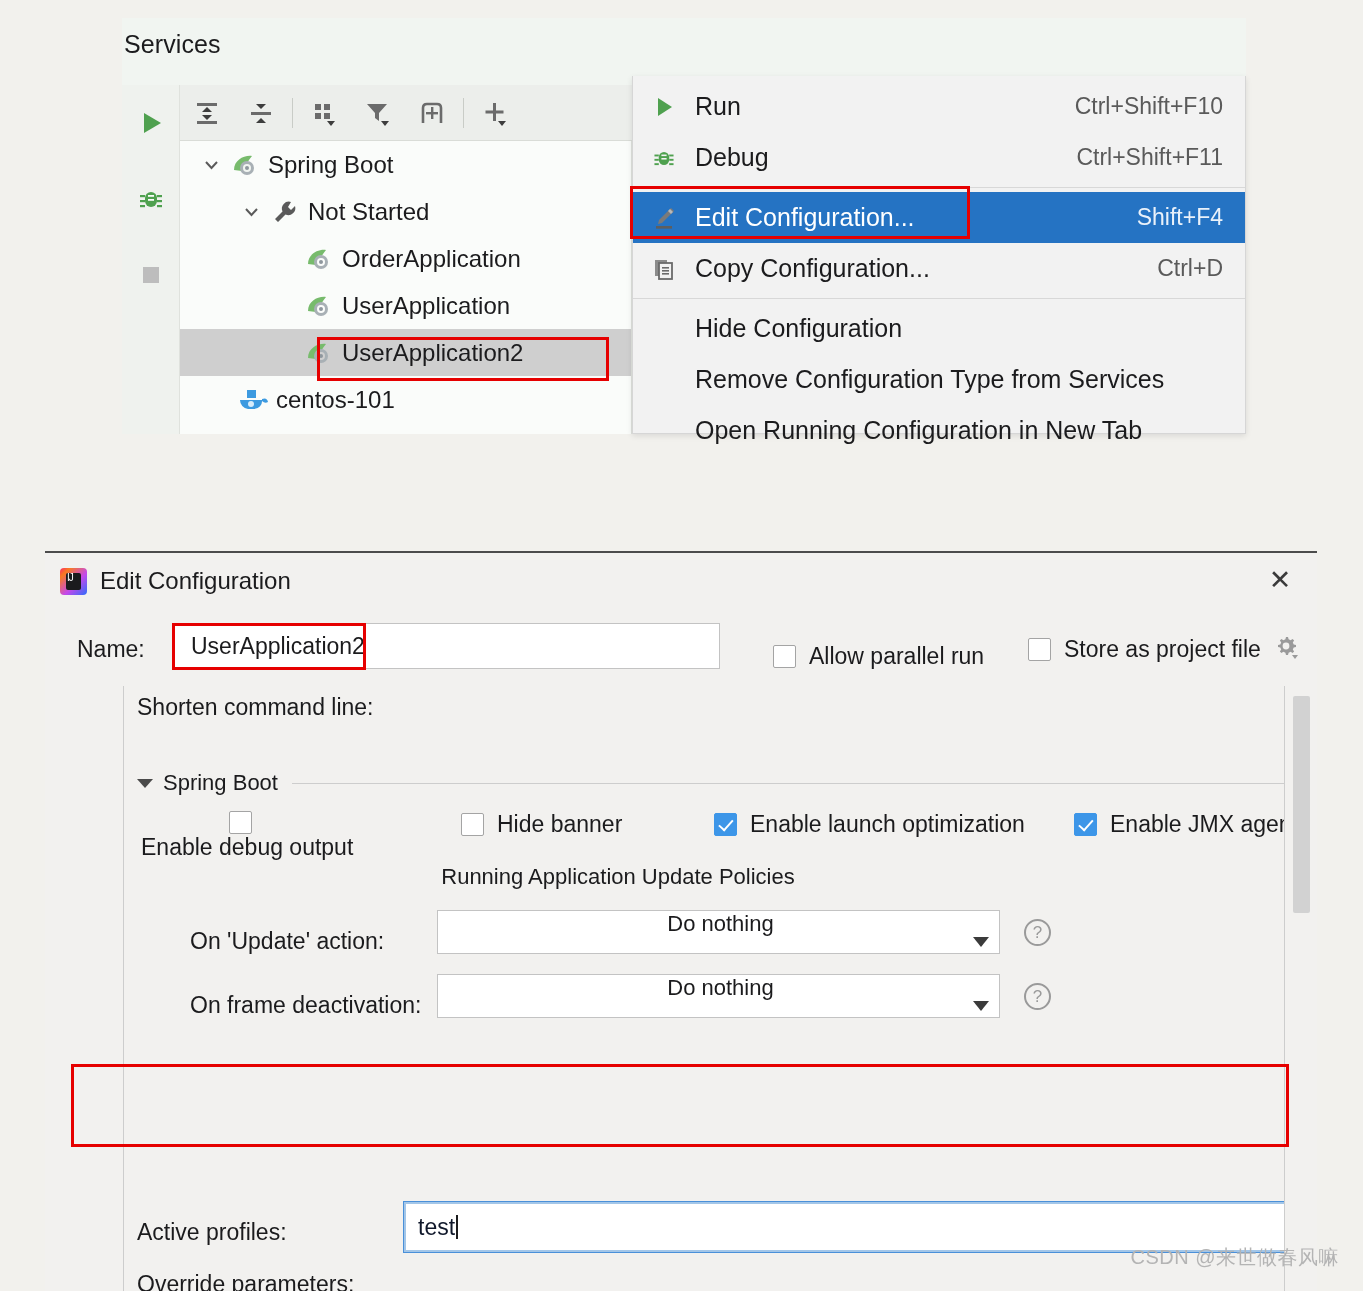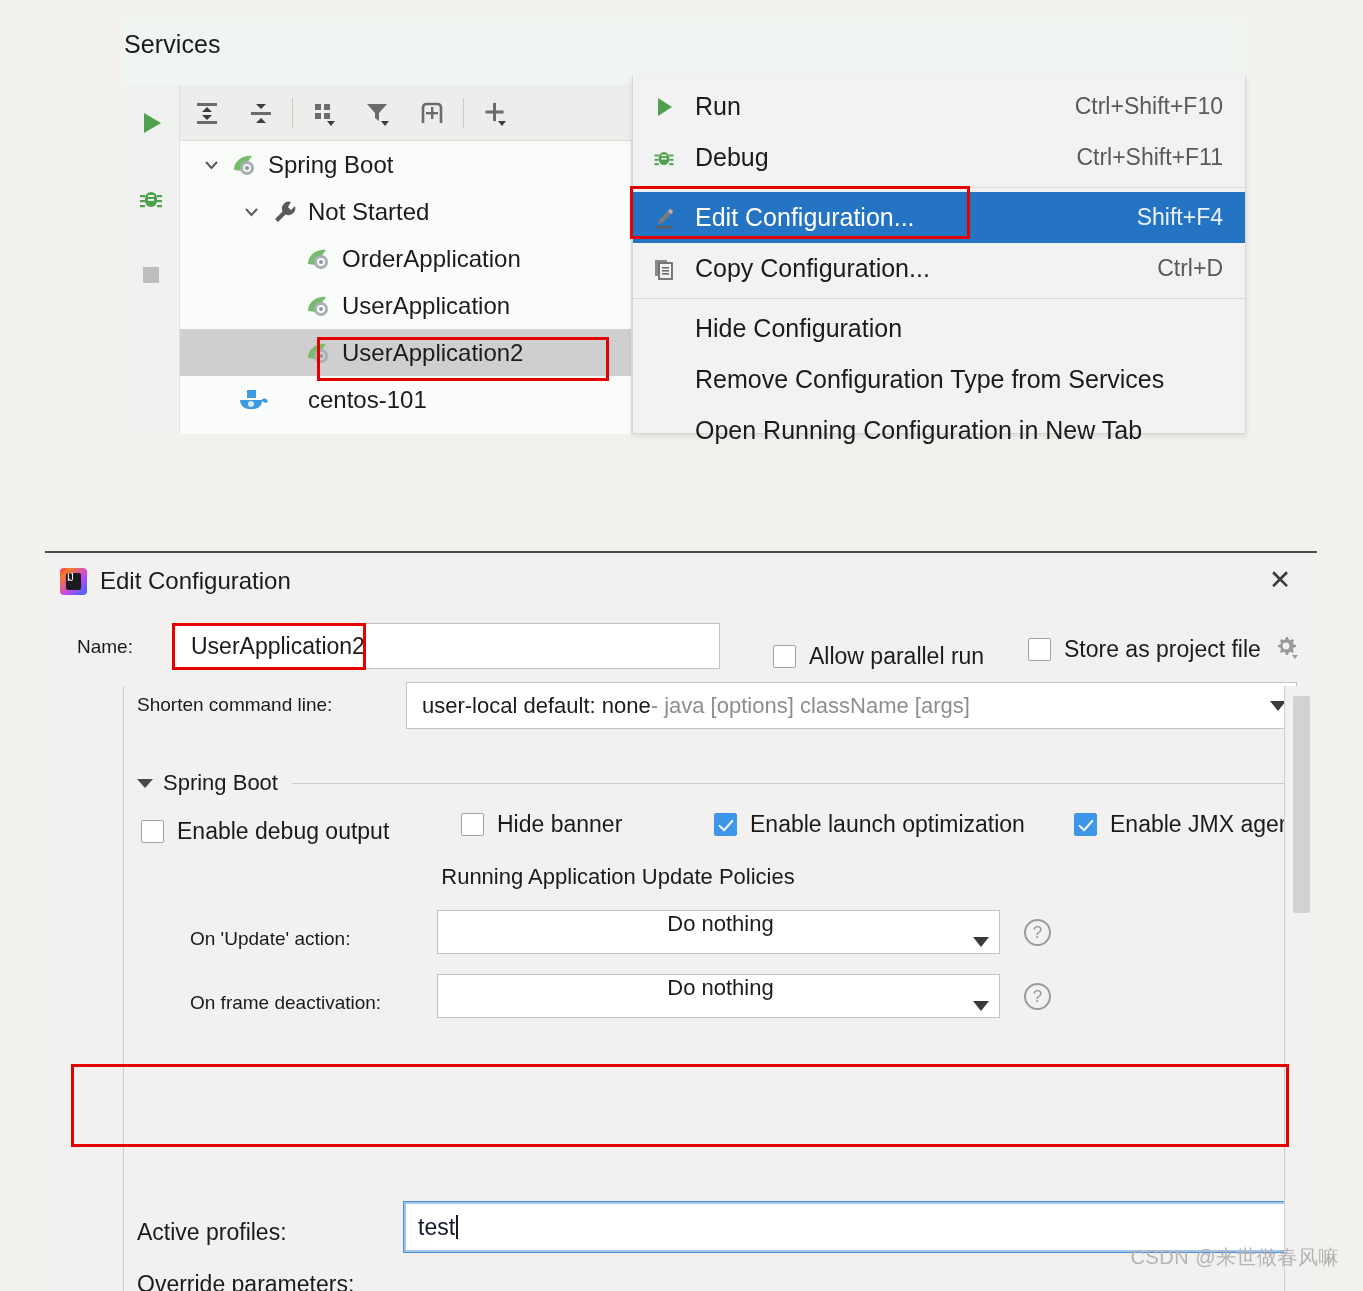--- a/index.html
+++ b/index.html
@@ -138,21 +138,21 @@
     width: 30px; height: 30px;
     display:flex; align-items:center; justify-content:center;
     font-size: 27px; color: #3a3a3a; line-height: 1;
   }
 
   .name-row {
     position: absolute; left: 0; top: 70px;
     width: 100%; height: 52px;
     display: flex; align-items: center;
   }
-  .lbl { font-size: 19px; color: #1b1b1d; }
+  .lbl { font-size: 23px; color: #1b1b1d; }
   .name-label { position:absolute; left: 32px; top: 13px; }
   .name-input {
     position: absolute; left: 127px; top: 0;
     width: 548px; height: 46px;
     background: #fff; border: 1px solid #c3c3c3;
     display: flex; align-items: center;
     padding-left: 18px;
     font-size: 23px; color: #1b1b1d;
   }
   .chk-inline {
@@ -409,21 +409,21 @@
         <svg width="30" height="26" viewBox="0 0 30 26">
           <path d="M4 18 C4 8, 14 3, 22 4 C18 9, 16 13, 12 19 Z" fill="#77bb6c"></path>
           <circle cx="17" cy="16" r="7" fill="#a8b0b5"></circle>
           <circle cx="17" cy="16" r="4" fill="#cfcfcf"></circle>
           <circle cx="17" cy="16" r="2" fill="#8e979d"></circle>
         </svg>
       </span>
       <span>UserApplication2</span>
     </div>
 
-    <div class="tree-row" style="padding-left:56px;gap:32px;">
+    <div class="tree-row" style="padding-left:56px;">
       <span class="tree-ico">
         <svg width="32" height="26" viewBox="0 0 32 26">
           <rect x="10" y="3" width="9" height="8" fill="#3c9ae0"></rect>
           <path d="M3 13 h22 a8 8 0 0 1 -8 9 h-6 a9 9 0 0 1 -8 -9 z" fill="#3c9ae0"></path>
           <circle cx="14" cy="17" r="3" fill="#d7ecfa"></circle>
           <path d="M25 12 q5 -2 6 3 q-3 2 -6 -1 z" fill="#3c9ae0"></path>
         </svg>
       </span>
       <span>centos-101</span>
     </div>
@@ -534,33 +534,28 @@
           </svg>
         </span>
       </div>
     </div>
 
     <div class="redbox" style="left:127px; top:70px; width:194px; height:47px;"></div>
 
     <div class="dlg-body">
 
       <span class="lbl row-shorten">Shorten command line:</span>
-      <div class="shorten-combo">
-        <span>user-local default: none</span>
-        <span class="combo-muted"> - java [options] className [args]</span>
-        <span class="caret-down"></span>
-      </div>
 
       <div class="group-header" style="left:13px; top:84px; width:1160px;">
         <span class="tri-down"></span>
         <span>Spring Boot</span>
         <span class="grp-line" style="flex:1;"></span>
       </div>
 
-      <div class="chk-inline" style="left:17px; top:132px;">
+      <div class="chk-inline" style="left:17px; top:125px;flex-direction:column;">
         <span class="cbox"></span>
         <span>Enable debug output</span>
       </div>
       <div class="chk-inline" style="left:337px; top:125px;">
         <span class="cbox"></span>
         <span>Hide banner</span>
       </div>
       <div class="chk-inline" style="left:590px; top:125px;">
         <span class="cbox checked"></span>
         <span>Enable launch optimization</span>

